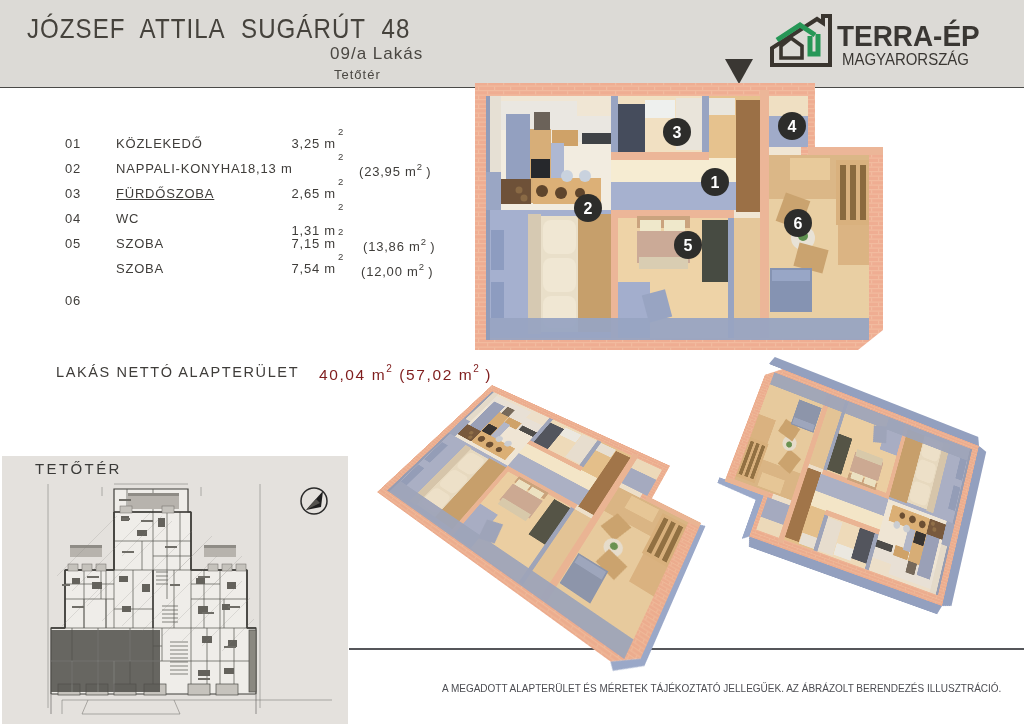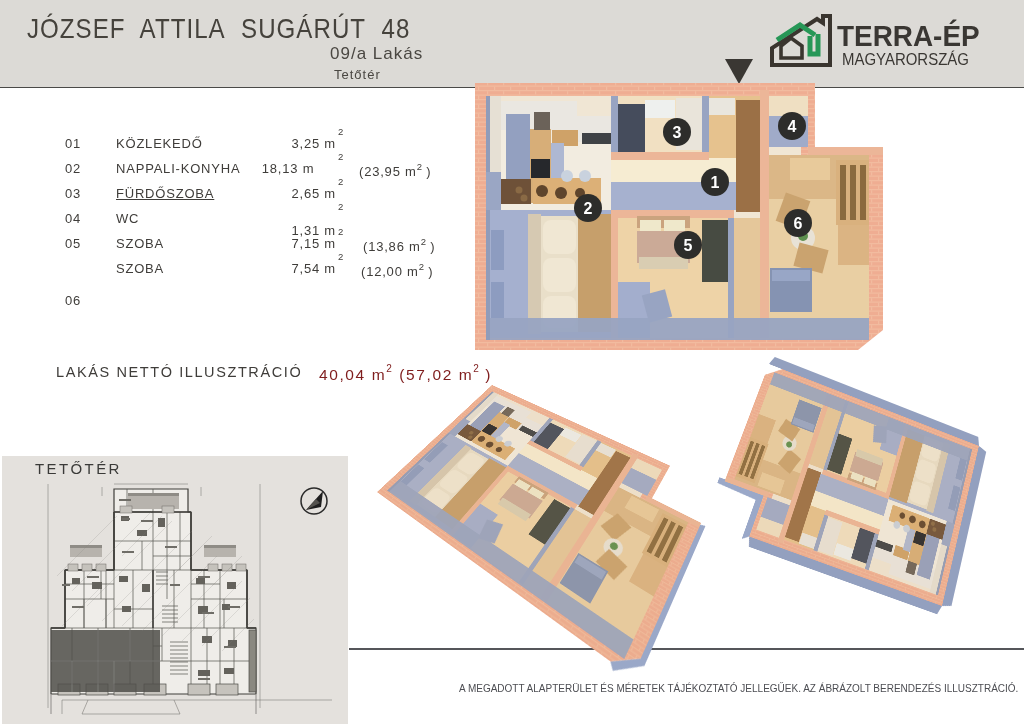--- a/index.html
+++ b/index.html
@@ -41,21 +41,21 @@
 
 <div class="abs" style="left:0;top:0;font-size:13px;color:#3f3d3a;letter-spacing:0.8px;">
 
   <div class="abs" style="left:65px;top:136px;">01</div>
   <div class="abs" style="left:116px;top:136px;">KÖZLEKEDŐ</div>
   <div class="abs" style="left:240px;top:136px;width:96px;text-align:right;">3,25 m</div>
     <div class="abs" style="left:338px;top:126px;font-size:9.5px;">2</div>
 
   <div class="abs" style="left:65px;top:161px;">02</div>
   <div class="abs" style="left:116px;top:161px;">NAPPALI-KONYHA</div>
-  <div class="abs" style="left:240px;top:161px;width:96px;text-align:center;">18,13 m</div>
+  <div class="abs" style="left:240px;top:161px;width:96px;text-align:left;">18,13 m</div>
     <div class="abs" style="left:338px;top:151px;font-size:9.5px;">2</div>
   <div class="abs" style="left:359px;top:161px;">(23,95 m<span style="font-size:9.5px;vertical-align:6px;">2</span> )</div>
 
   <div class="abs" style="left:65px;top:186px;">03</div>
   <div class="abs" style="left:116px;top:186px;text-decoration:underline;">FÜRDŐSZOBA</div>
   <div class="abs" style="left:240px;top:186px;width:96px;text-align:right;">2,65 m</div>
     <div class="abs" style="left:338px;top:176px;font-size:9.5px;">2</div>
 
   <div class="abs" style="left:65px;top:211px;">04</div>
   <div class="abs" style="left:116px;top:211px;text-align:right;">WC</div>
@@ -68,21 +68,21 @@
     <div class="abs" style="left:338px;top:226px;font-size:9.5px;">2</div>
   <div class="abs" style="left:363px;top:236px;">(13,86 m<span style="font-size:9.5px;vertical-align:6px;">2</span> )</div>
 
   <div class="abs" style="left:65px;top:261px;margin-top:32px;">06</div>
   <div class="abs" style="left:116px;top:261px;">SZOBA</div>
   <div class="abs" style="left:240px;top:261px;width:96px;text-align:right;">7,54 m</div>
     <div class="abs" style="left:338px;top:251px;font-size:9.5px;">2</div>
   <div class="abs" style="left:361px;top:261px;">(12,00 m<span style="font-size:9.5px;vertical-align:6px;">2</span> )</div>
 </div>
 
-<div class="abs" style="left:56px;top:364px;font-size:14.5px;letter-spacing:1.6px;color:#3f3d3a;">LAKÁS NETTÓ ILLUSZTRÁCIÓ</div>
+<div class="abs" style="left:56px;top:364px;font-size:14.5px;letter-spacing:1.6px;color:#3f3d3a;">LAKÁS NETTÓ ALAPTERÜLET</div>
 <div class="abs" style="left:319px;top:363px;font-size:15.5px;letter-spacing:1.6px;color:#7f1d1d;">40,04 m<span style="font-size:10px;vertical-align:8px;">2</span> (57,02 m<span style="font-size:10px;vertical-align:8px;">2</span> )</div>
 
 <div class="abs" style="left:2px;top:456px;width:346px;height:268px;background:#e4e1dd;"></div>
 
 <div class="abs" style="left:35px;top:460px;font-size:15px;letter-spacing:2.4px;color:#3a3a38;">TETŐTÉR</div>
 
 <svg class="abs" style="left:2px;top:456px;" width="346" height="268" viewBox="0 0 346 268">
   <g stroke="#3f3e3a" stroke-width="1.2" fill="#efede9">
 
     <path d="M112,33 H186 V56 H189 V114 H245 V172 H254 V238 H49 V172 H63 V114 H112 Z" fill="#efede9"></path>
@@ -382,13 +382,13 @@
 
     <polygon points="475,83 815,83 810,69 480,69" fill="#93a0bf"></polygon>
 
     <polygon points="815,83 815,147 883,147 883,150 893,150 893,141 825,137 825,76" fill="#9aa8c8"></polygon>
 
     <use href="#plan"></use>
     <use href="#shell" fill="#d9a86b" opacity="0.10"></use>
   </svg>
 </div>
 
-<div class="abs" style="left:442px;top:683px;font-size:10px;letter-spacing:0px;color:#4c4d52;margin-left:17px;">A MEGADOTT ALAPTERÜLET ÉS MÉRETEK TÁJÉKOZTATÓ JELLEGŰEK. AZ ÁBRÁZOLT BERENDEZÉS ILLUSZTRÁCIÓ.</div>
+<div class="abs" style="left:442px;top:683px;font-size:10px;letter-spacing:0px;color:#4c4d52;">A MEGADOTT ALAPTERÜLET ÉS MÉRETEK TÁJÉKOZTATÓ JELLEGŰEK. AZ ÁBRÁZOLT BERENDEZÉS ILLUSZTRÁCIÓ.</div>
 
 </body></html>

